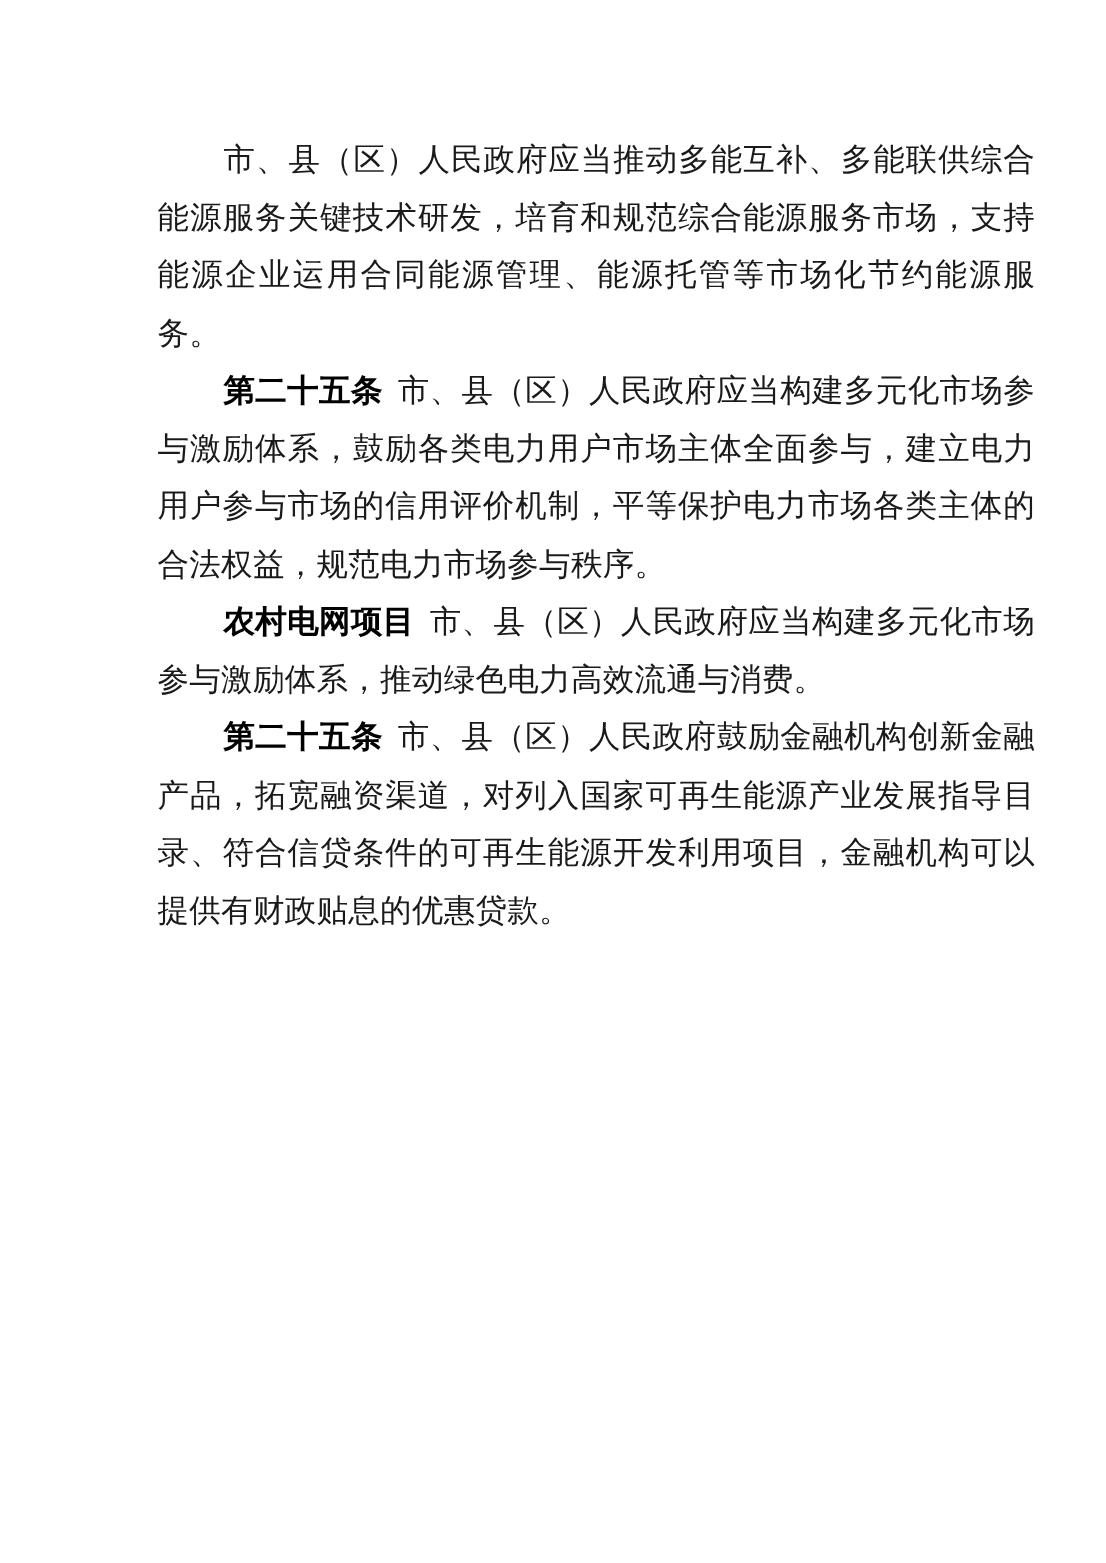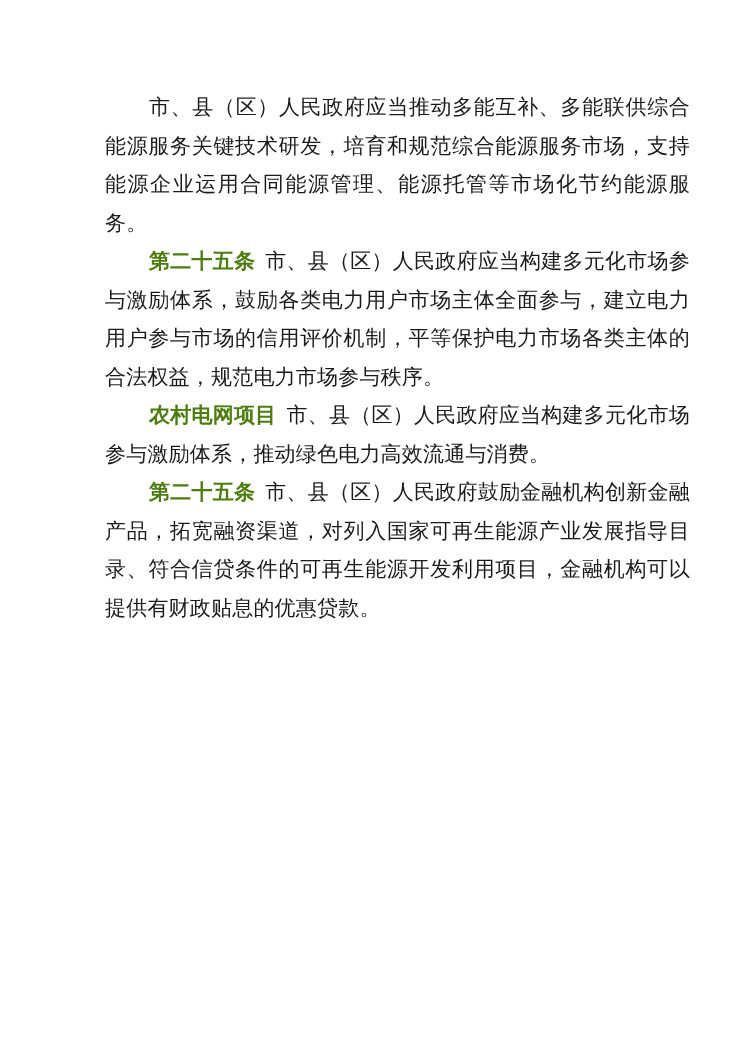--- a/index.html
+++ b/index.html
@@ -25,21 +25,21 @@
     font-size: 21px;
     line-height: 38.5px;
     color: #1a1a1a;
     text-align: justify;
     text-indent: 44px;
     letter-spacing: 0.2px;
     word-break: break-all;
   }
   .article-no {
     font-weight: 700;
-    color: #4d7c0f;
+    color: #000000;
   }
   .article-no:not(:empty) {
     margin-right: 10px;
   }
 </style>
 </head>
 <body>
 
 <div class="page">
   <div class="content">

